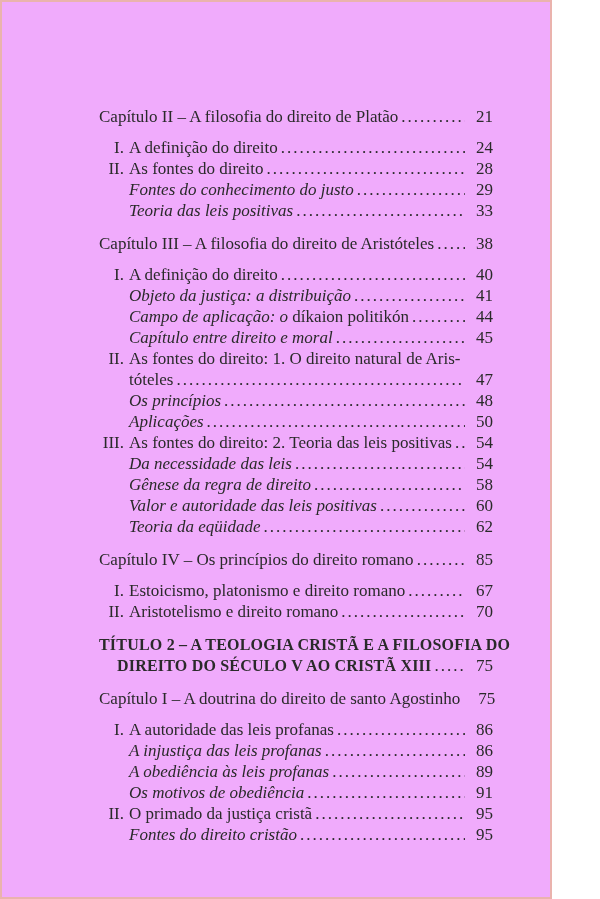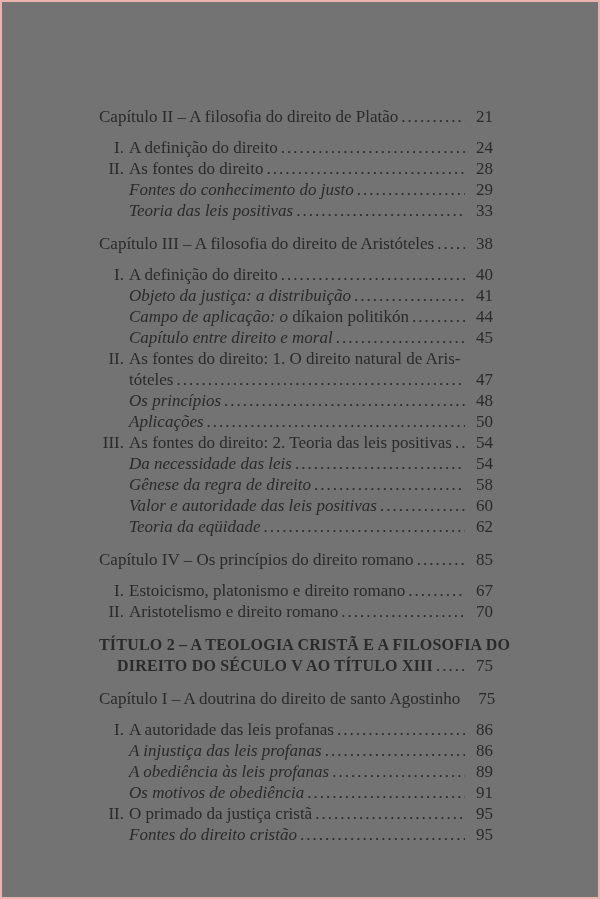--- a/index.html
+++ b/index.html
@@ -3,23 +3,23 @@
 <meta charset="utf-8">
 <style>
   * { margin: 0; padding: 0; box-sizing: border-box; }
   html, body { background: #ffffff; }
   body {
     font-family: "Liberation Serif", "DejaVu Serif", serif;
     color: #2a2a2a;
     width: 600px;
   }
   .page {
-    width: 600px;
+    width: 552px;
     height: 899px;
-    background: #737373;
+    background: #f0abfc;
     border: 2px solid #14b8a6;
     overflow: hidden;
   }
   .toc {
     margin-left: 97px;
     margin-top: 104px;
     width: 408px;
   }
   .row {
     display: flex;
@@ -205,21 +205,21 @@
     <span class="pagenum">70</span>
   </div>
       <div class="row t-title gap-lg no-dots">
 
     <span class="text"><span class="text-main">TÍTULO 2 – A TEOLOGIA CRISTÃ E A FILOSOFIA DO</span><span class="text-roman"></span></span>
     <span class="leader"></span>
     <span class="pagenum"></span>
   </div>
       <div class="row t-title-cont">
 
-    <span class="text"><span class="text-main">DIREITO DO SÉCULO V AO TÍTULO XIII</span><span class="text-roman"></span></span>
+    <span class="text"><span class="text-main">DIREITO DO SÉCULO V AO CRISTÃ XIII</span><span class="text-roman"></span></span>
     <span class="leader"></span>
     <span class="pagenum">75</span>
   </div>
       <div class="row t-chapter gap-lg no-dots">
 
     <span class="text"><span class="text-main">Capítulo I – A doutrina do direito de santo Agostinho</span><span class="text-roman"></span></span>
     <span class="leader"></span>
     <span class="pagenum">75</span>
   </div>
       <div class="row t-item gap-sm">

